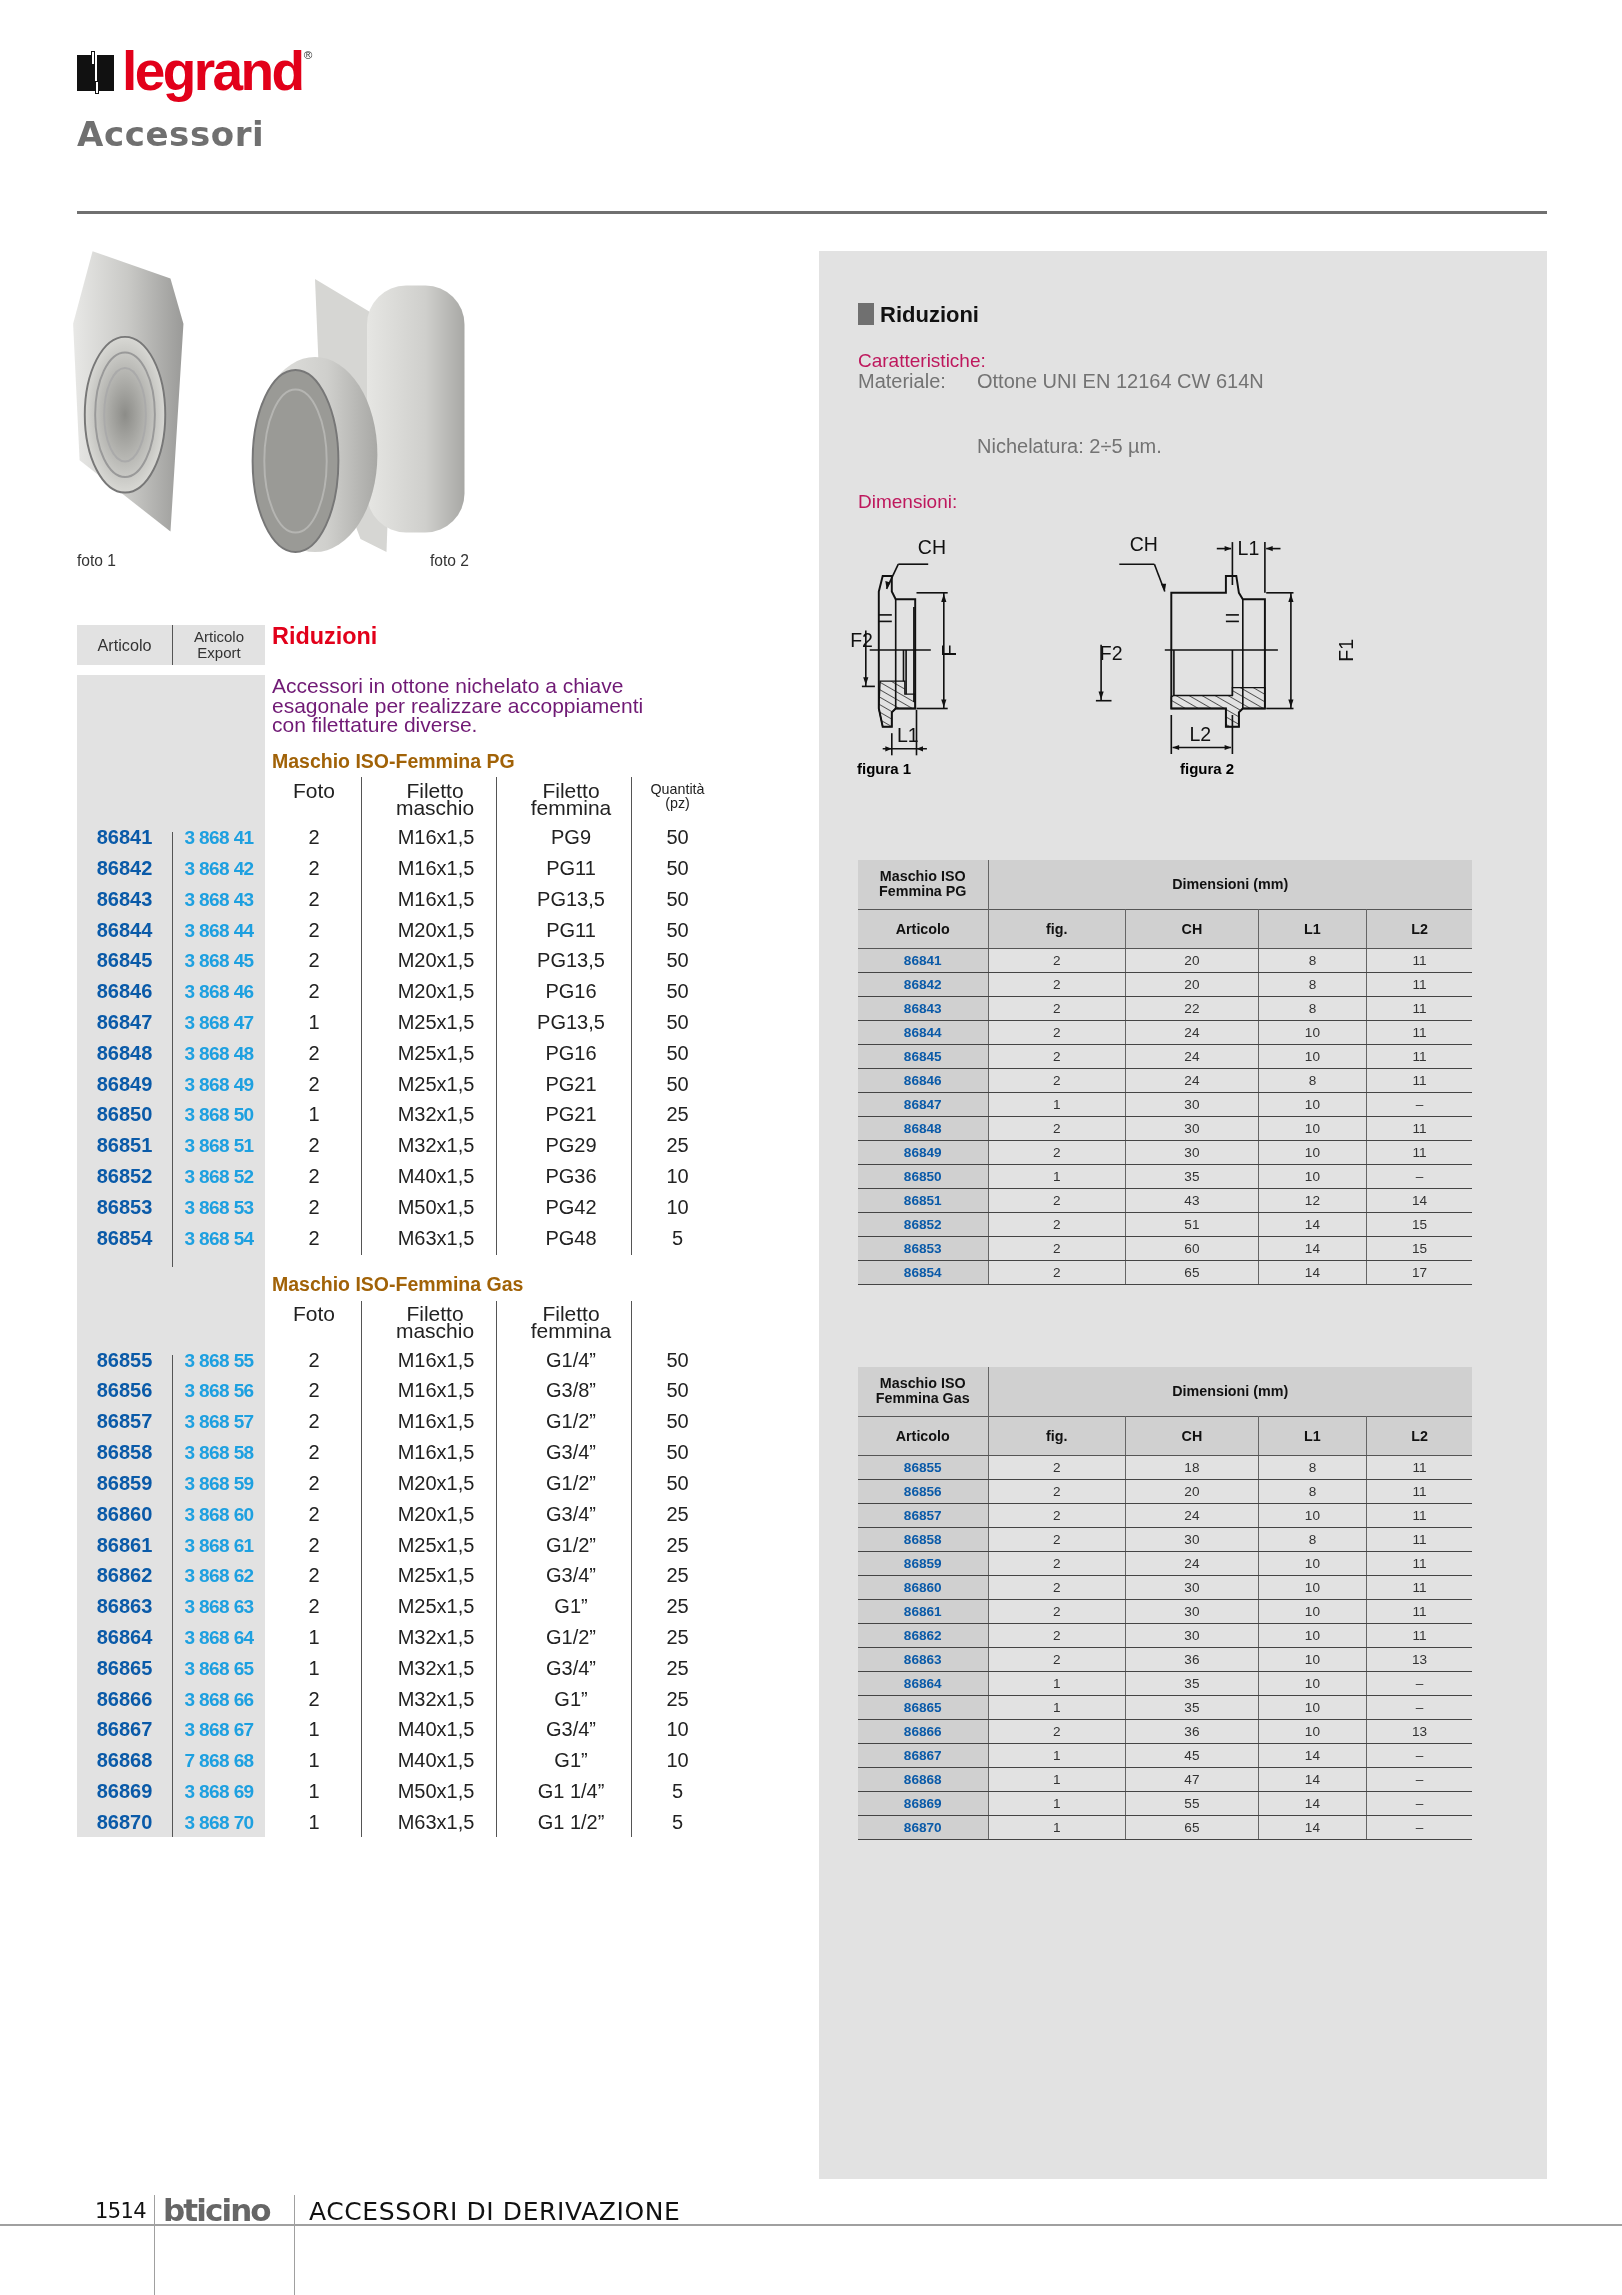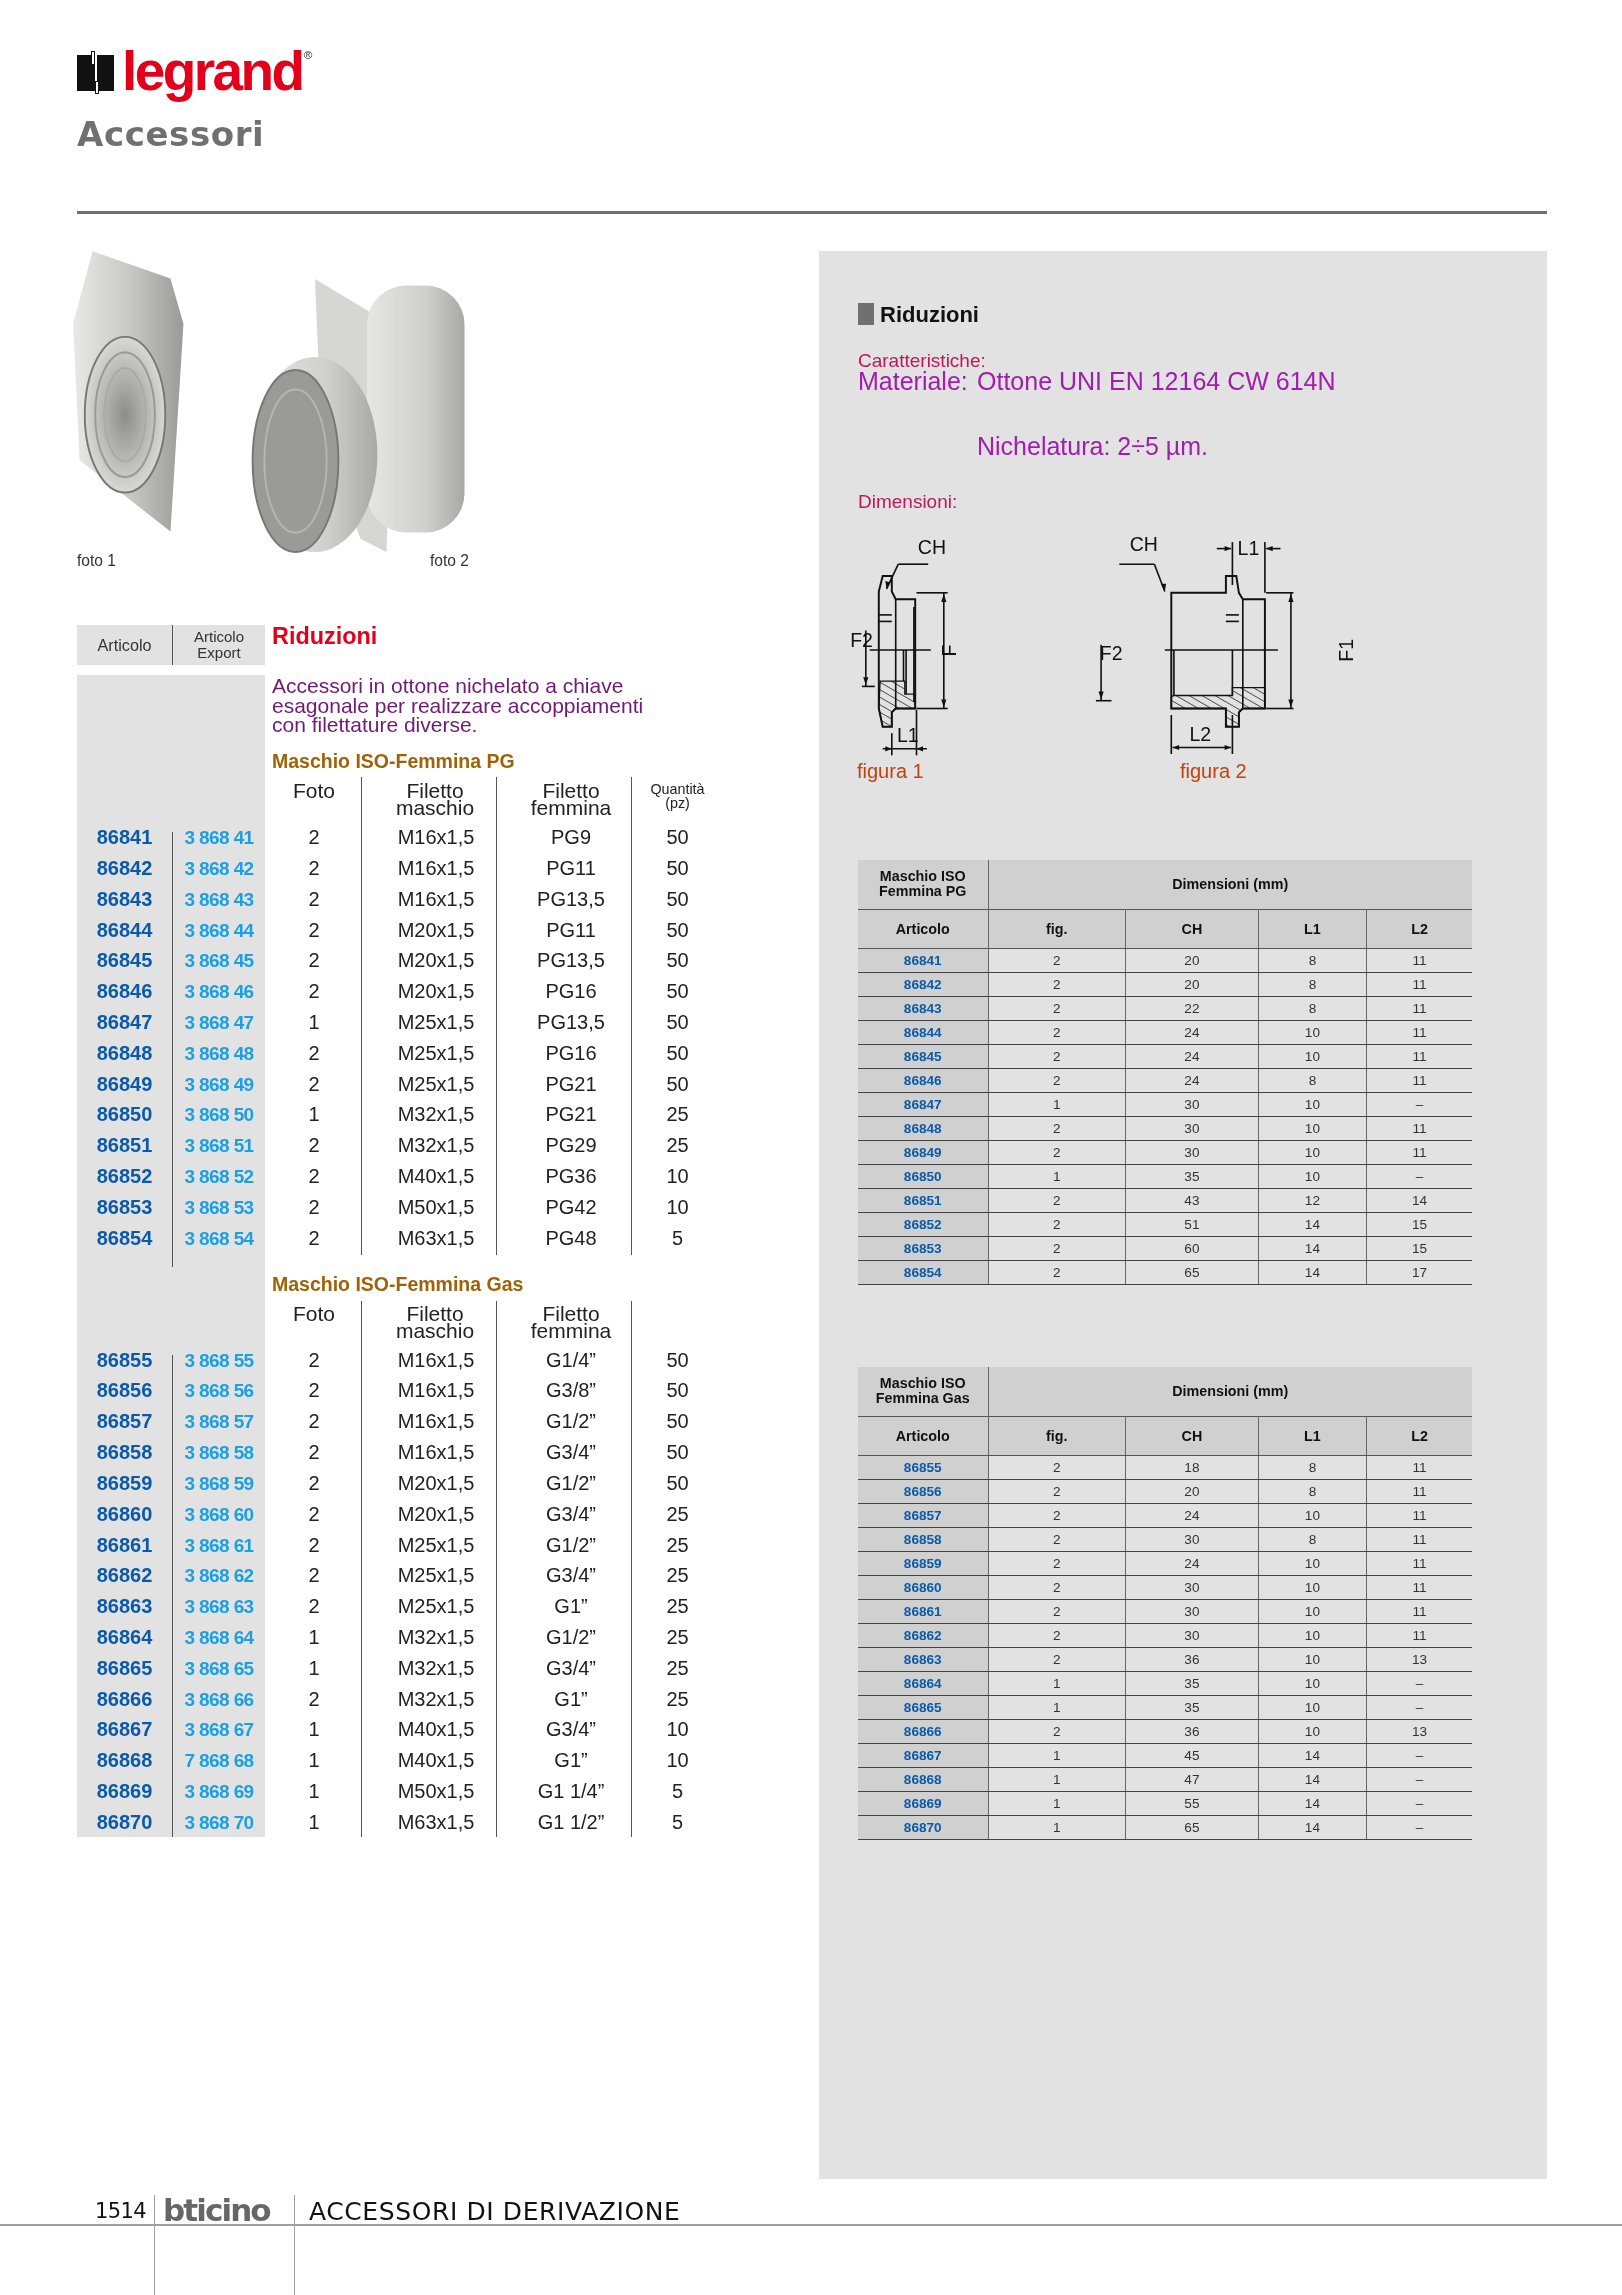--- a/index.html
+++ b/index.html
@@ -44,22 +44,22 @@
   .row .c1 { left: 195px; width: 84px; }
   .row .c2 { left: 294px; width: 130px; }
   .row .c3 { left: 429px; width: 130px; }
   .row .c4 { left: 565px; width: 71px; }
 
   
   .rpanel { left: 819px; top: 251px; width: 728px; height: 1928px; background: #e2e2e2; }
   .r-title-sq { left: 858px; top: 303px; width: 15.6px; height: 22px; background: #707070; }
   .r-title { left: 880px; top: 302px; font-size: 22px; font-weight: 700; color: #111; }
   .r-label { font-size: 19px; font-weight: 400; color: #be185d; }
-  .r-text { font-size: 25px; color: #a21caf; line-height: 19.5px; }
-  .fig-caption { font-size: 20px; color: #c2410c; }
+  .r-text { font-size: 20px; color: #737373; line-height: 19.5px; }
+  .fig-caption { font-size: 15px; color: #000000; font-weight: bold; }
 
   .dtable { position: absolute; left: 858px; width: 614px; border-collapse: collapse; }
   .dtable td, .dtable th { border: 0; }
   .dt-head1 { height: 49px; background: #d0d0d0; }
   .dt-head2 { height: 39px; background: #d0d0d0; }
   .dt-head1 th, .dt-head2 th { font-size: 14.3px; font-weight: 700; color: #111; text-align: center; }
   .dt-head1 th.hleft { line-height: 15.6px; border-right: 0.6px solid #666; width: 130px; }
   .dt-head1 { border-bottom: 1.3px solid #555; }
   .dt-head2 th { border-right: 0.6px solid #666; border-bottom: 1.9px solid #555; }
   .dt-head2 th:last-child { border-right: 0; }

